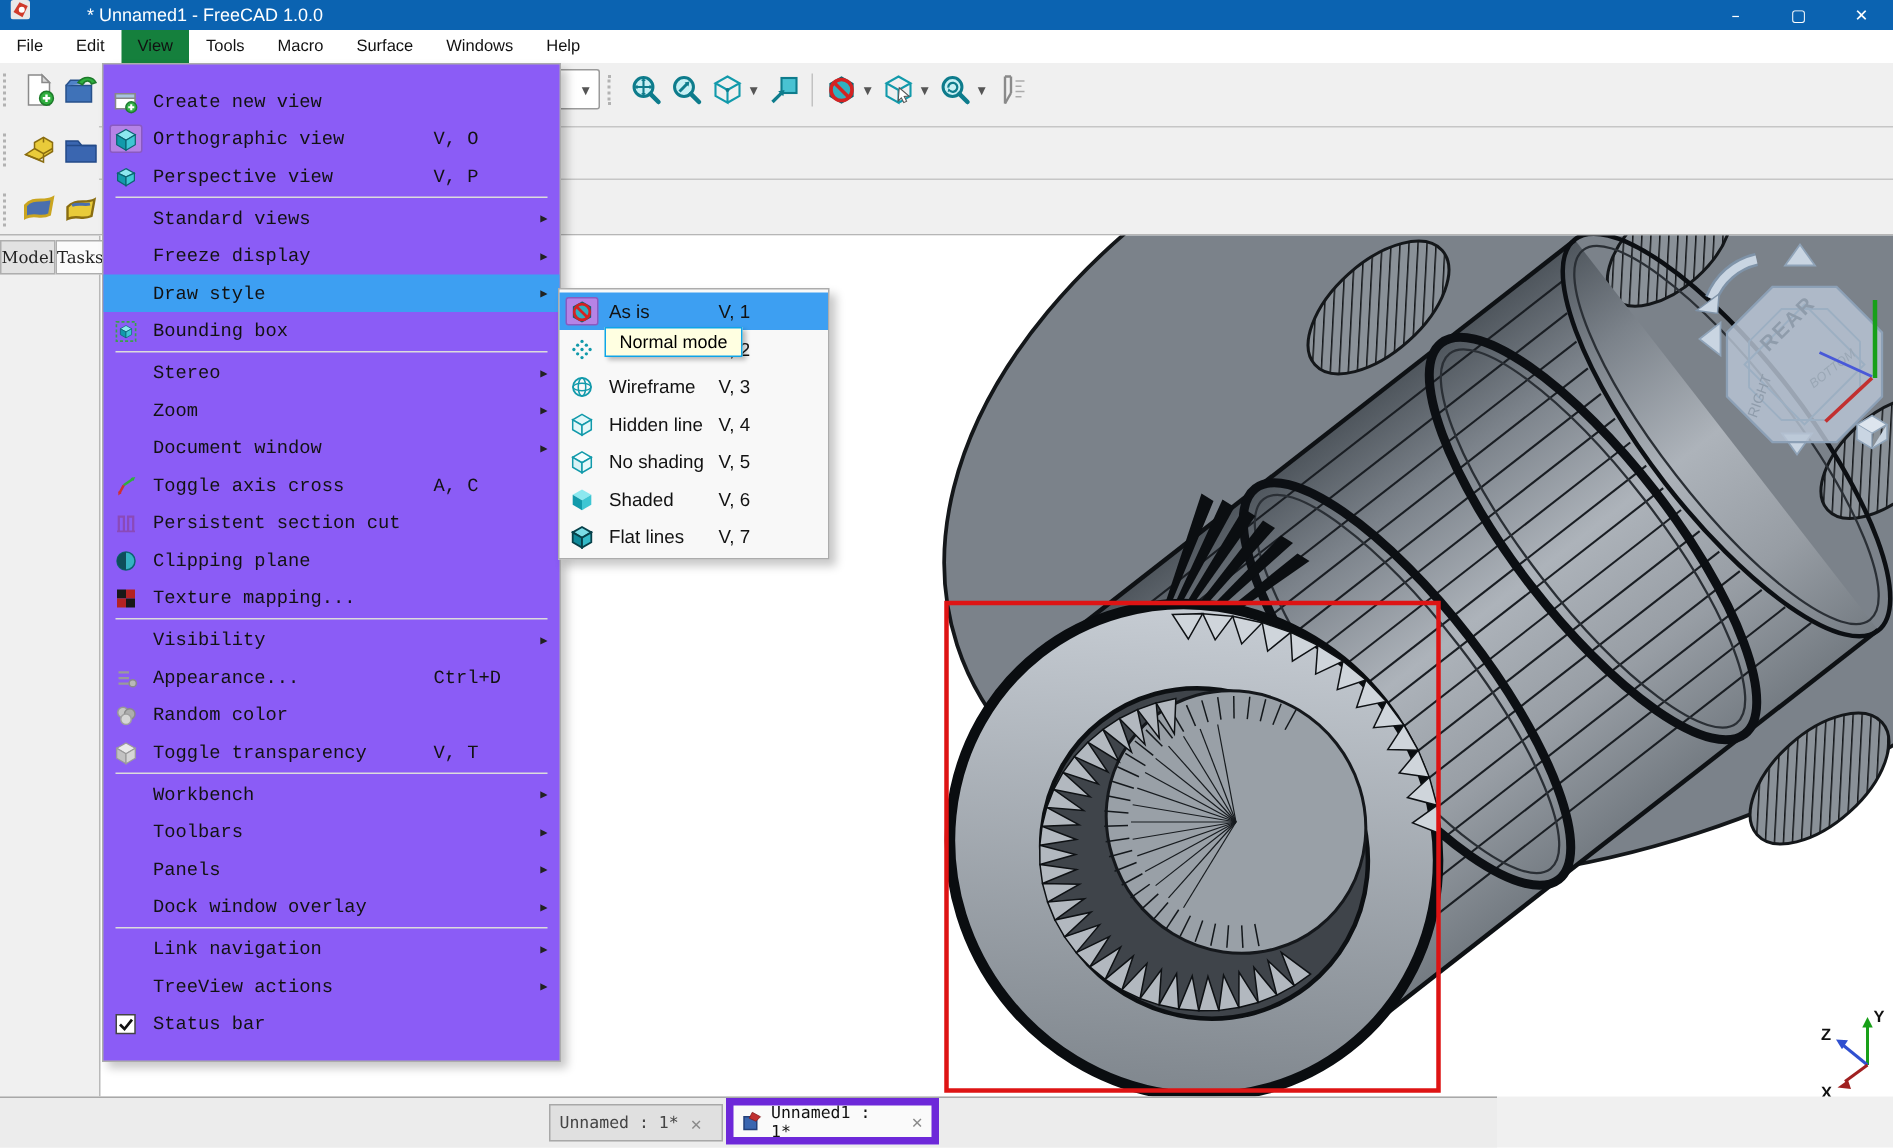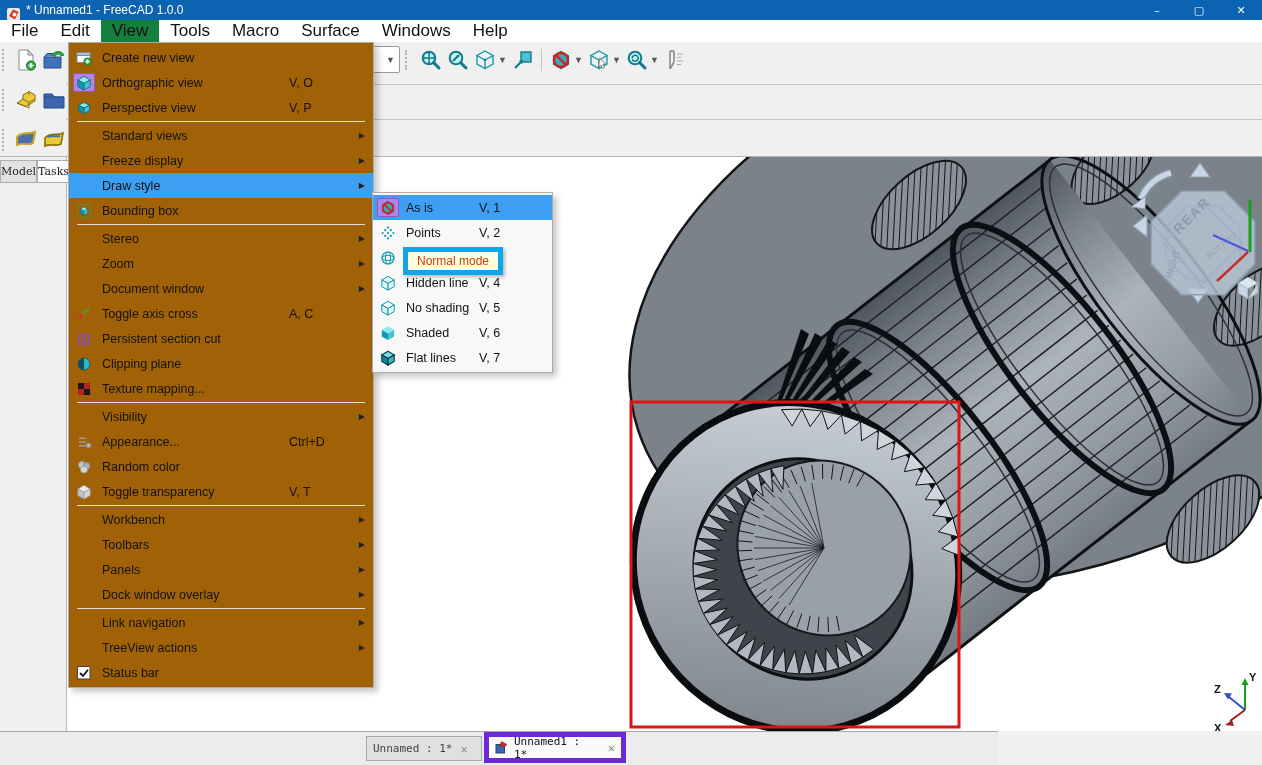--- a/index.html
+++ b/index.html
@@ -1,28 +1,28 @@
 <!DOCTYPE html>
 <html><head>
 <meta charset="utf-8">
 <style>
   html,body{margin:0;padding:0;}
   body{width:1262px;height:765px;position:relative;overflow:hidden;background:#f0f0f0;
        font-family:"Liberation Sans",sans-serif;-webkit-font-smoothing:antialiased;}
   
   .titlebar{position:absolute;left:0;top:0;width:1262px;height:20px;background:#0b63b1;color:#fff;
-            display:flex;align-items:flex-end;z-index:10;}
+            display:flex;align-items:flex-start;z-index:10;gap:32px;}
   .title-icon{width:13px;height:13px;margin:0 6px 0 7px;}
   .title-text{font-size:12px;line-height:20px;}
   .win-controls{margin-left:auto;display:flex;height:20px;}
   .win-btn{width:42px;height:20px;display:flex;align-items:center;justify-content:center;
            color:#fff;font-size:11px;font-family:"DejaVu Sans",sans-serif;}
   
   .menubar{position:absolute;left:0;top:20px;width:1262px;height:22px;background:#fff;display:flex;
-           font-size:17px;z-index:10;}
+           font-size:11px;z-index:10;}
   .mb-item{padding:0 11px;line-height:22px;color:#111;}
   .mb-item.active{background:#15803d;}
   
   .toolbar-zone{position:absolute;left:0;top:42px;width:1262px;height:115px;background:#f0f0f0;}
   .tb-line{position:absolute;height:1px;background:#c6c6c6;}
   .combo{position:absolute;left:368px;top:4px;width:30px;height:25px;background:#fff;
          border:1px solid #9b9b9b;border-radius:2px;display:flex;align-items:center;justify-content:flex-end;}
   .combo .dd{font-size:9px;color:#555;margin-right:4px;}
   .tb-main{position:absolute;left:404px;top:3px;height:30px;display:flex;align-items:center;}
   .tb-handle{width:5px;height:20px;border-left:2px dotted #b2b2b2;margin:0 5px 0 1px;}
@@ -45,36 +45,36 @@
           border-top:1px solid #a8a8a8;}
   .doc-tab{position:absolute;display:flex;align-items:center;font-family:"DejaVu Sans Mono",monospace;
            font-size:11px;padding:0 6px;box-sizing:border-box;}
   .doc-tab .close{color:#8a8a8a;font-size:12px;margin-left:8px;}
   .doc-tab .dicon{margin-right:6px;display:flex;}
   .doc-tab.inactive{left:366px;top:4px;width:116px;height:25px;background:#e0e0e0;
                     border:1px solid #a8a8a8;color:#444;}
   .doc-tab.active{left:484px;top:0;width:142px;height:31px;background:#fafafa;
                   border:5px solid #6d28d9;color:#111;}
   
-  .menu-popup{position:absolute;left:68px;top:42px;width:304px;background:#a16207;
-              border:1px solid #acacac;box-shadow:4px 4px 6px rgba(0,0,0,.22);z-index:40;padding:2px 0;}
+  .menu-popup{position:absolute;left:68px;top:42px;width:304px;background:#8b5cf6;
+              border:1px solid #acacac;box-shadow:4px 4px 6px rgba(0,0,0,.22);z-index:40;padding:12px 0;font-family:Liberation Mono, monospace;}
   .submenu-popup{position:absolute;left:372px;top:192px;width:179px;background:#f8f8f8;
               border:1px solid #acacac;box-shadow:4px 4px 6px rgba(0,0,0,.22);z-index:50;padding:2px 0;}
   .mrow{position:relative;height:25px;display:flex;align-items:center;font-size:12.5px;color:#121212;}
   .mrow.hl{background:#3d9ff2;}
   .mic{width:22px;height:19px;margin-left:4px;display:flex;align-items:center;justify-content:center;flex:0 0 22px;}
   .mic.act{background:#b583e6;border:1px solid #8a5ac0;border-radius:2px;box-sizing:border-box;}
   .mlabel{margin-left:7px;white-space:nowrap;}
   .mshort{position:absolute;left:220px;}
   .smshort{position:absolute;left:106px;}
   .marrow{position:absolute;right:8px;font-size:10px;color:#222;}
   .msep{height:1px;background:#dcdcdc;margin:1px 8px;}
   
-  .tooltip{position:absolute;left:403px;top:247px;z-index:60;background:#ffffe1;border:5px solid #0ea5e9;
-           padding:2px 9px;font-size:12px;color:#c2410c;box-shadow:2px 2px 3px rgba(0,0,0,.25);white-space:nowrap;}
+  .tooltip{position:absolute;left:403px;top:218px;z-index:60;background:#ffffe1;border:1px solid #0ea5e9;
+           padding:2px 9px;font-size:12px;color:#000000;box-shadow:2px 2px 3px rgba(0,0,0,.25);white-space:nowrap;}
 </style>
 </head>
 <body>
 
 <div class="titlebar">
   <span class="title-icon">
     <svg width="13" height="13">
         <rect x="0" y="0" width="13" height="13" rx="2" fill="#e8e8e8"></rect>
         <path d="M2 8 L6 1.5 L11.5 4 L8 11.5 Z" fill="#d03a2a"></path>
         <circle cx="7.5" cy="6.5" r="2" fill="#fff"></circle>

